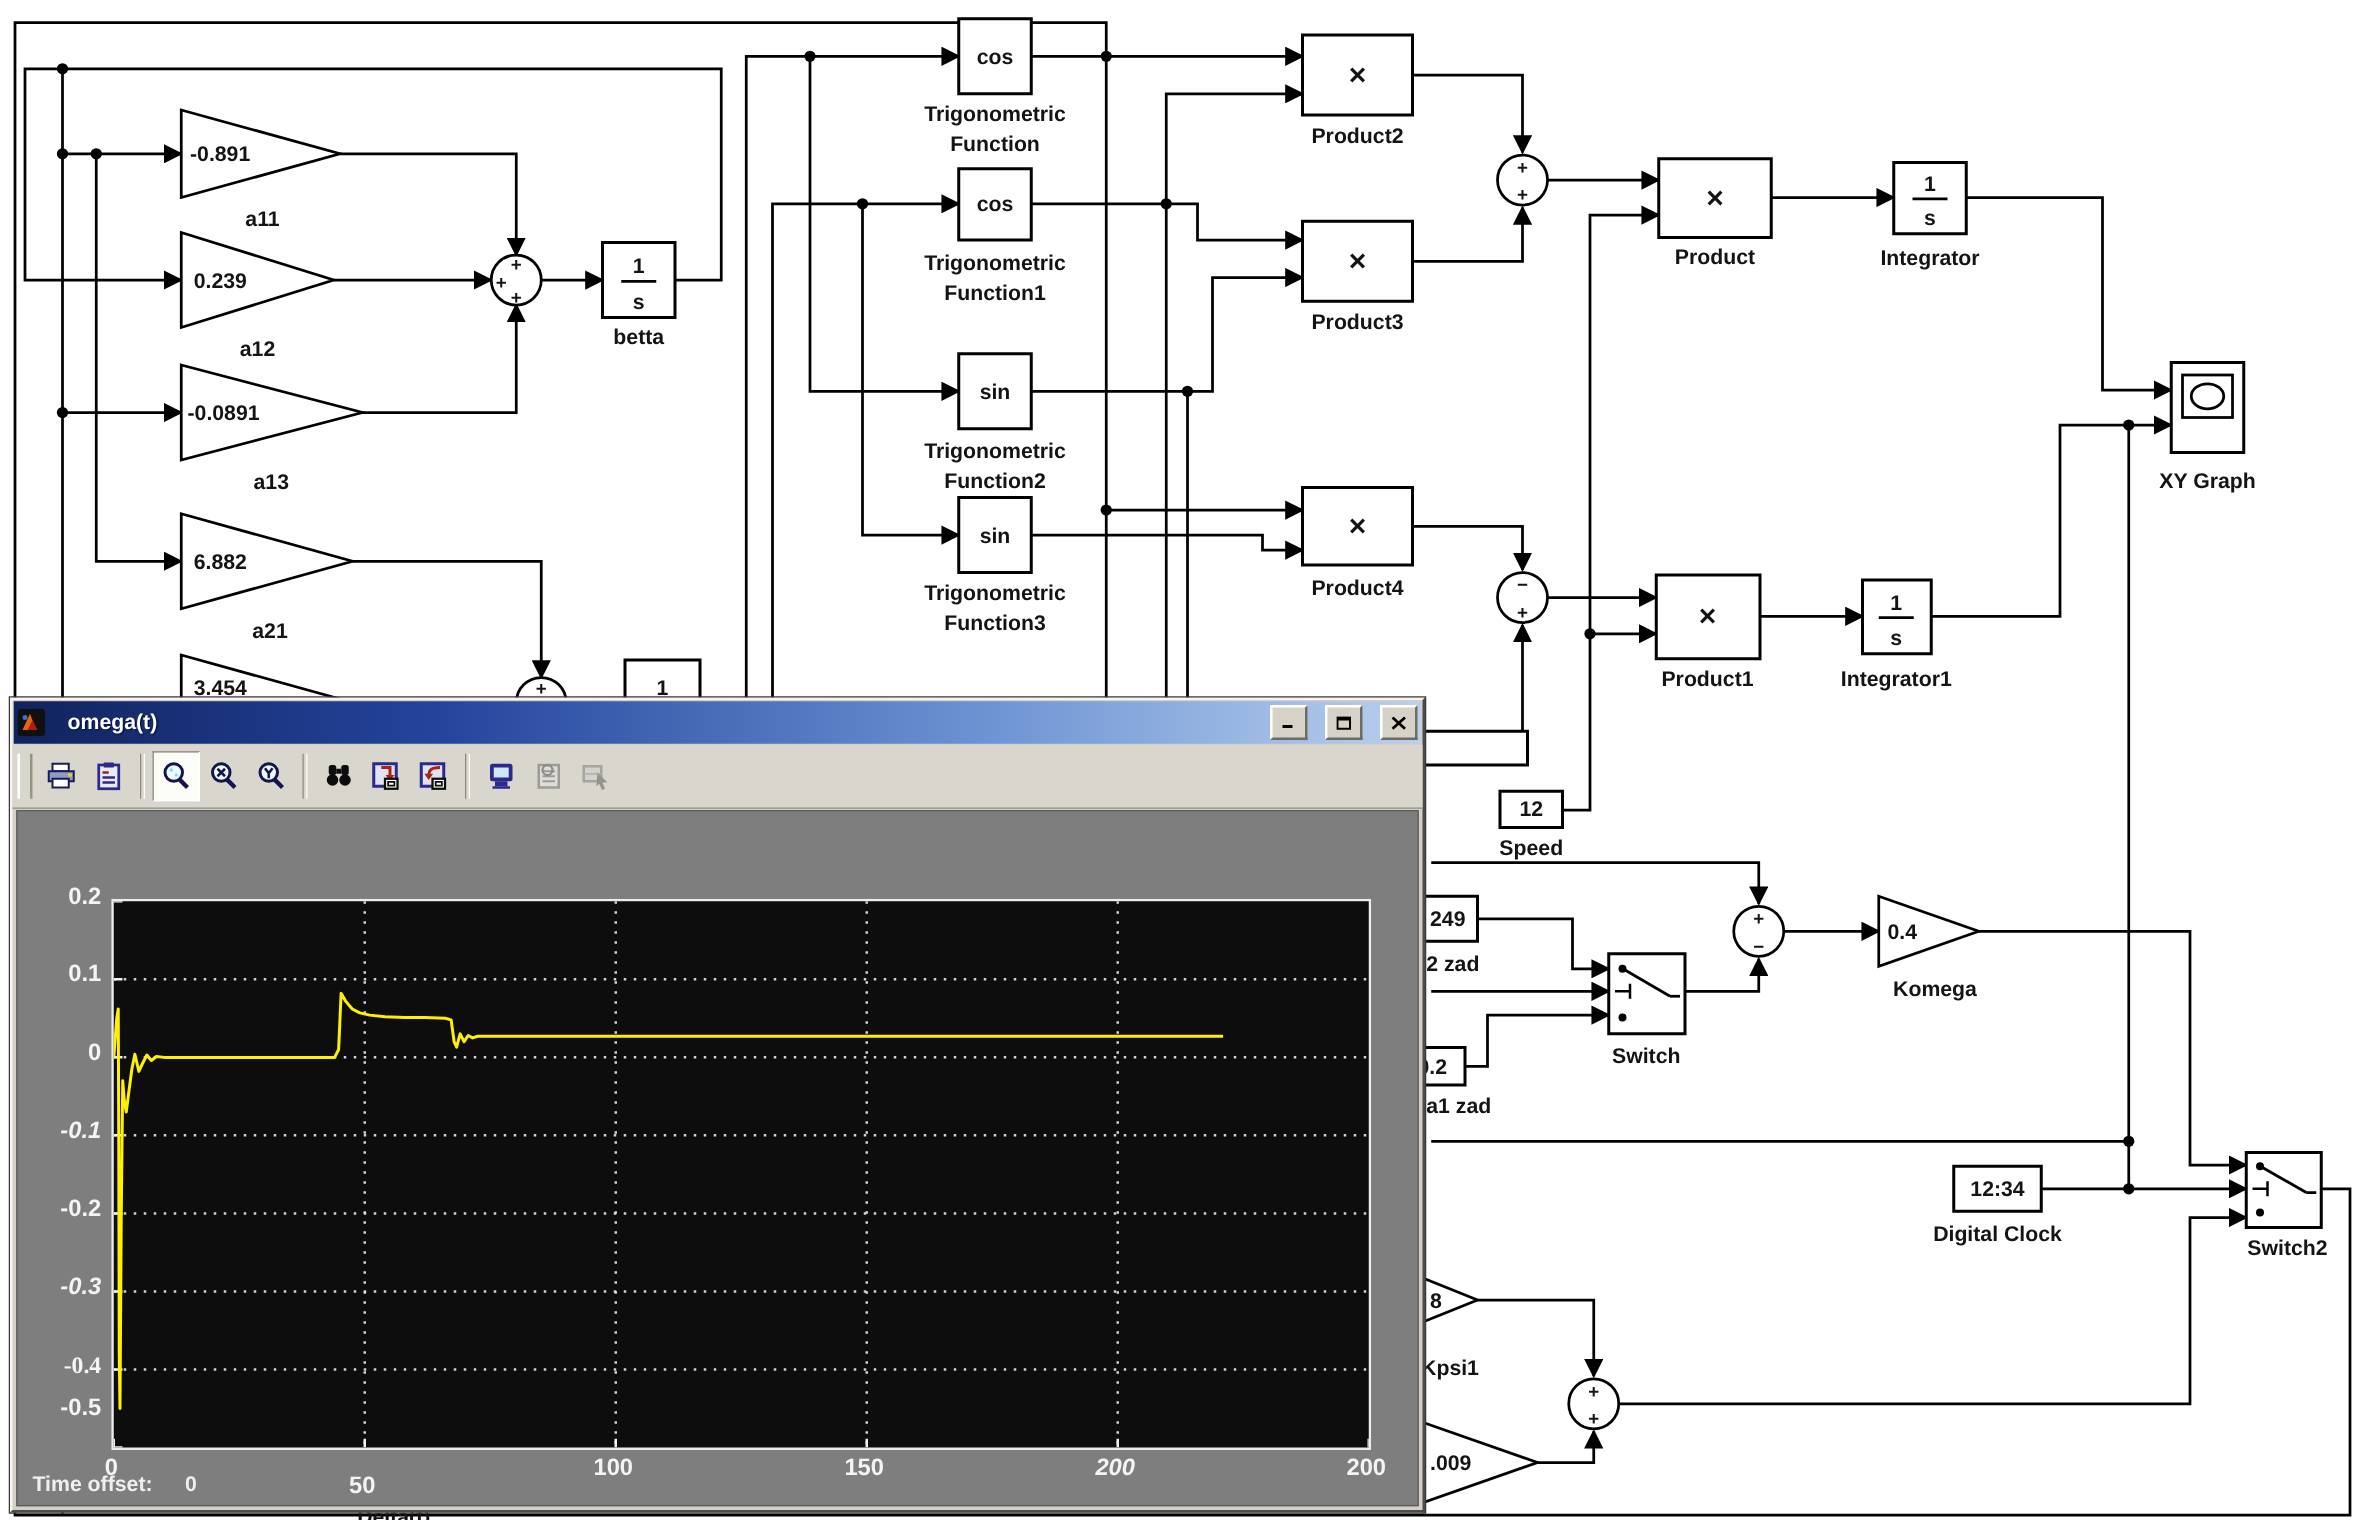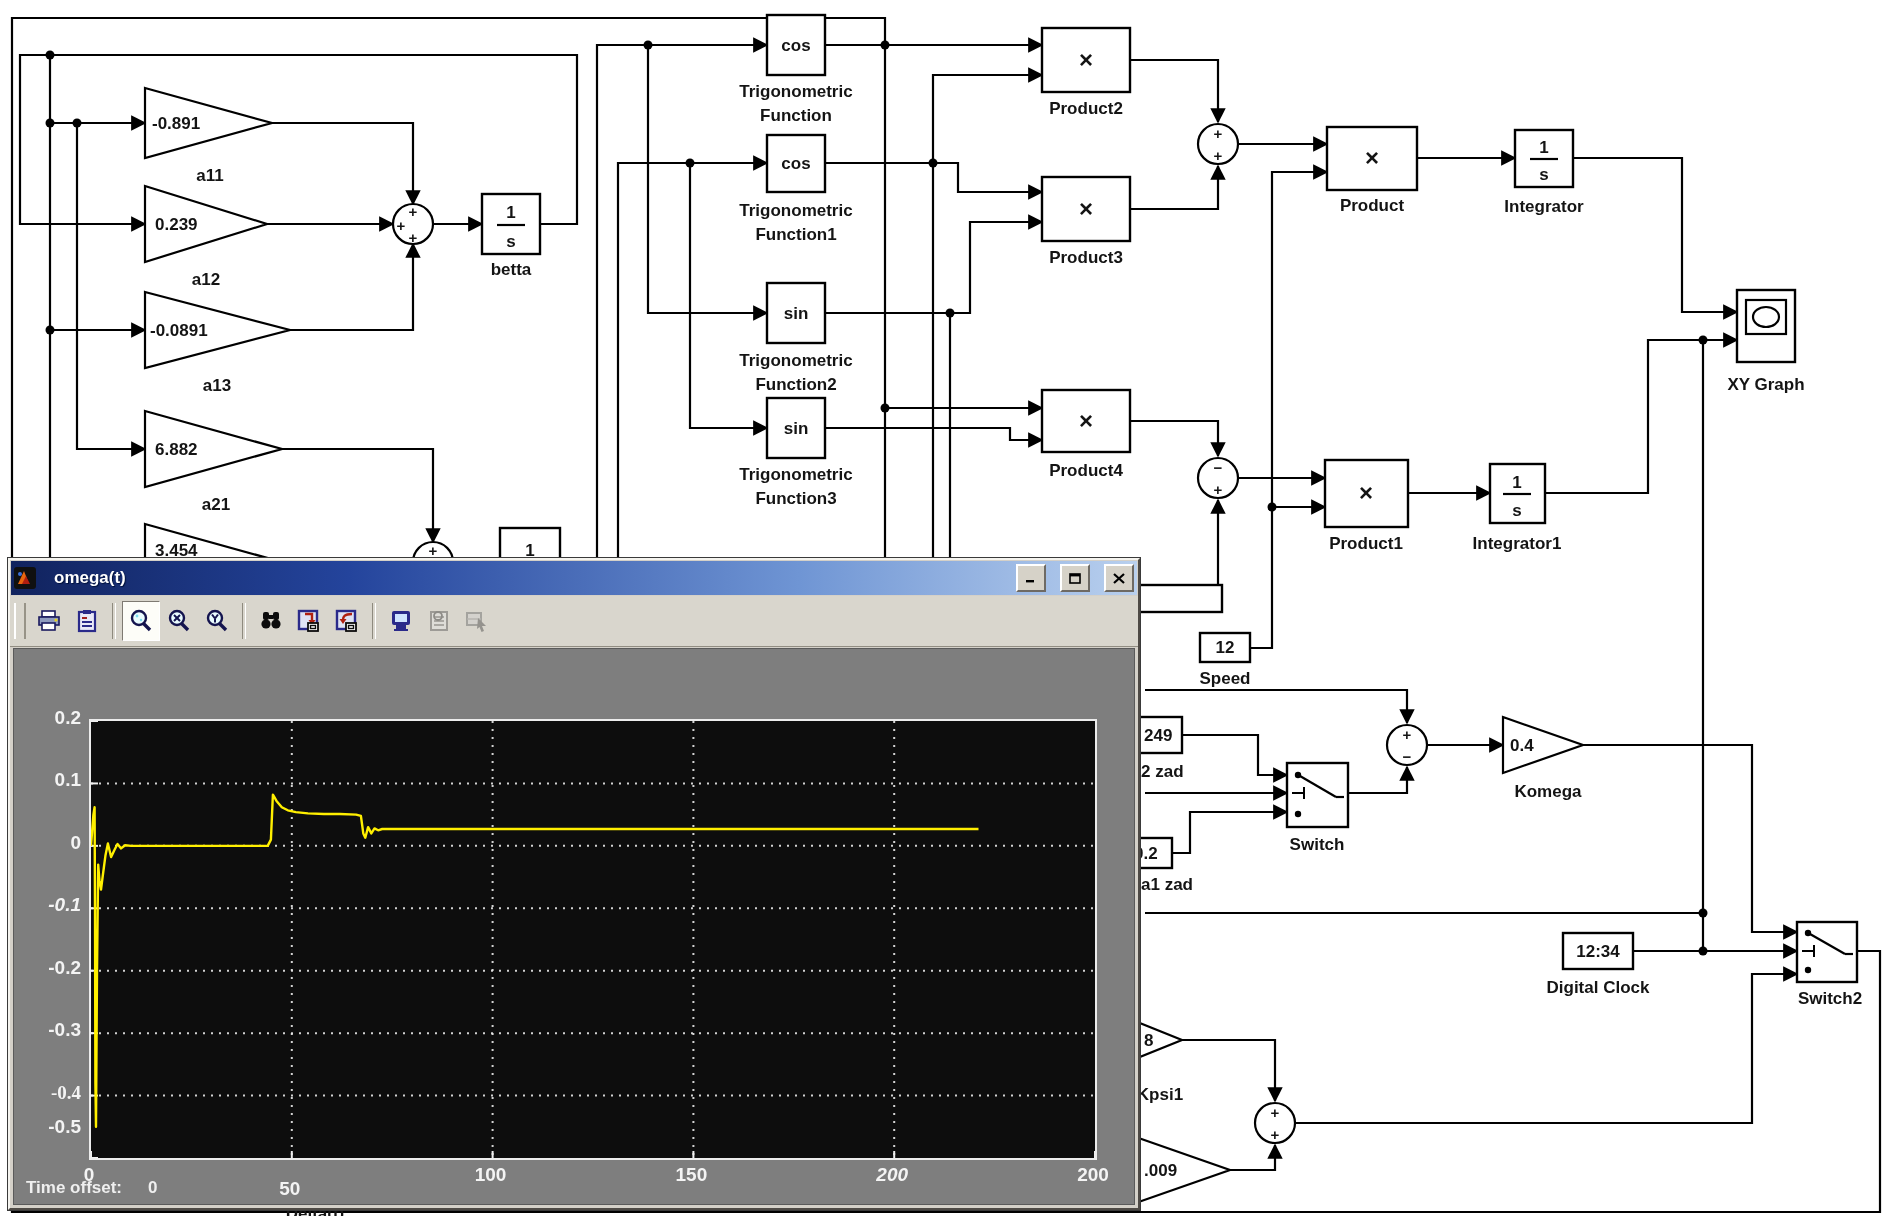--- a/index.html
+++ b/index.html
@@ -496,21 +496,21 @@
             <line class="tickmark" x1="0" y1="437" x2="7" y2="437"></line>
             <polyline points="0.0,124.9 2.4,93.6 3.6,86.2 4.0,187.3 4.4,362.1 5.0,405.8 6.0,249.7 7.2,143.6 8.4,159.2 10.0,168.6 12.0,153.0 14.5,134.2 16.9,122.4 20.1,136.1 23.3,129.2 26.5,123.0 30.1,127.4 34.1,124.2 40.2,124.9 176.7,124.9 179.9,118.6 181.9,73.7 185.5,79.9 190.8,86.2 196.8,89.3 204.8,91.1 216.9,92.4 232.9,93.0 249.0,93.0 265.1,93.6 269.9,94.9 272.3,112.4 274.3,116.7 277.1,106.1 280.3,112.4 283.5,107.4 287.1,109.3 291.2,108.0 321.3,108.0 481.9,108.0 722.9,108.0 887.5,108.0" fill="none" stroke="#ffef00" stroke-width="2.4" stroke-linejoin="round"></polyline>
           </svg>
     </div>
     <div id="yticks">
           <div class="ytick" style="left: 3px; top: 58px;">0.2</div>
           <div class="ytick" style="left: 3px; top: 120.429px;">0.1</div>
           <div class="ytick" style="left: 3px; top: 182.857px;">0</div>
           <div class="ytick" style="left: 3px; top: 245.286px; font-style: italic;">-0.1</div>
           <div class="ytick" style="left: 3px; top: 307.714px;">-0.2</div>
-          <div class="ytick" style="left: 3px; top: 370.143px;">-0.3</div>
+          <div class="ytick" style="left: 3px; top: 370.143px; font-style: italic;">-0.3</div>
           <div class="ytick" style="left: 3px; top: 432.571px; font-family: Liberation Serif, serif;">-0.4</div>
           <div class="ytick" style="left: 3px; top: 467px;">-0.5</div>
         </div>
     <div id="xticks">
           <div class="xtick" style="left: 43px; top: 515px;">0</div>
           <div class="xtick" style="left: 243.8px; top: 529px;">50</div>
           <div class="xtick" style="left: 444.6px; top: 515px;">100</div>
           <div class="xtick" style="left: 645.4px; top: 515px;">150</div>
           <div class="xtick" style="left: 846.2px; top: 515px; font-style: italic;">200</div>
           <div class="xtick" style="left: 1047px; top: 515px;">200</div>

